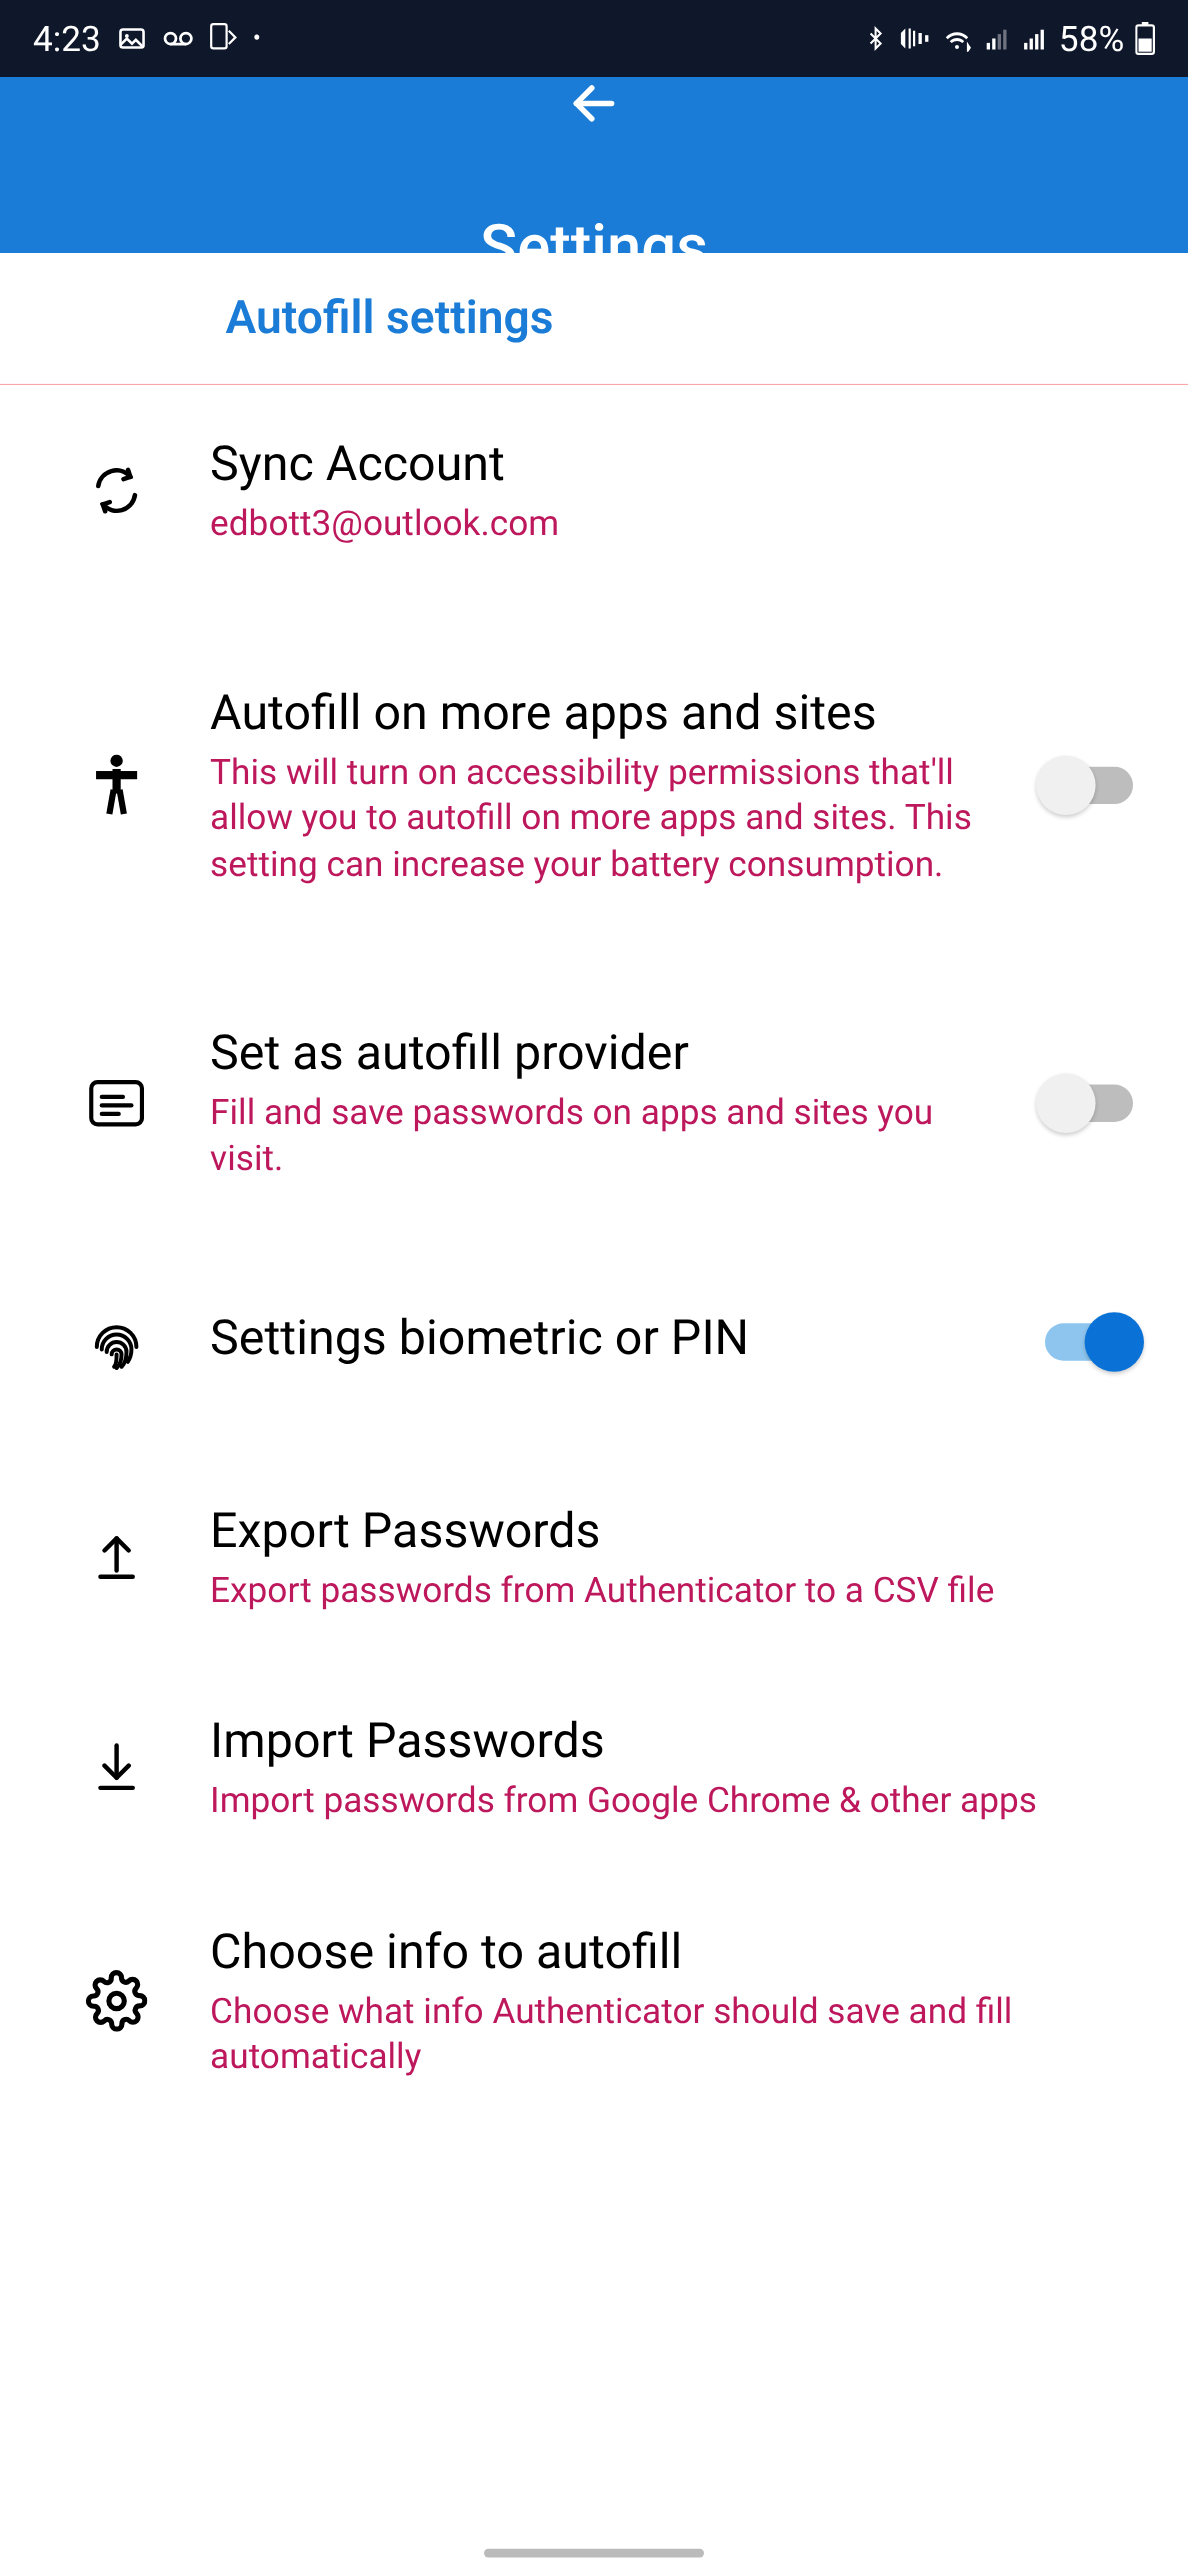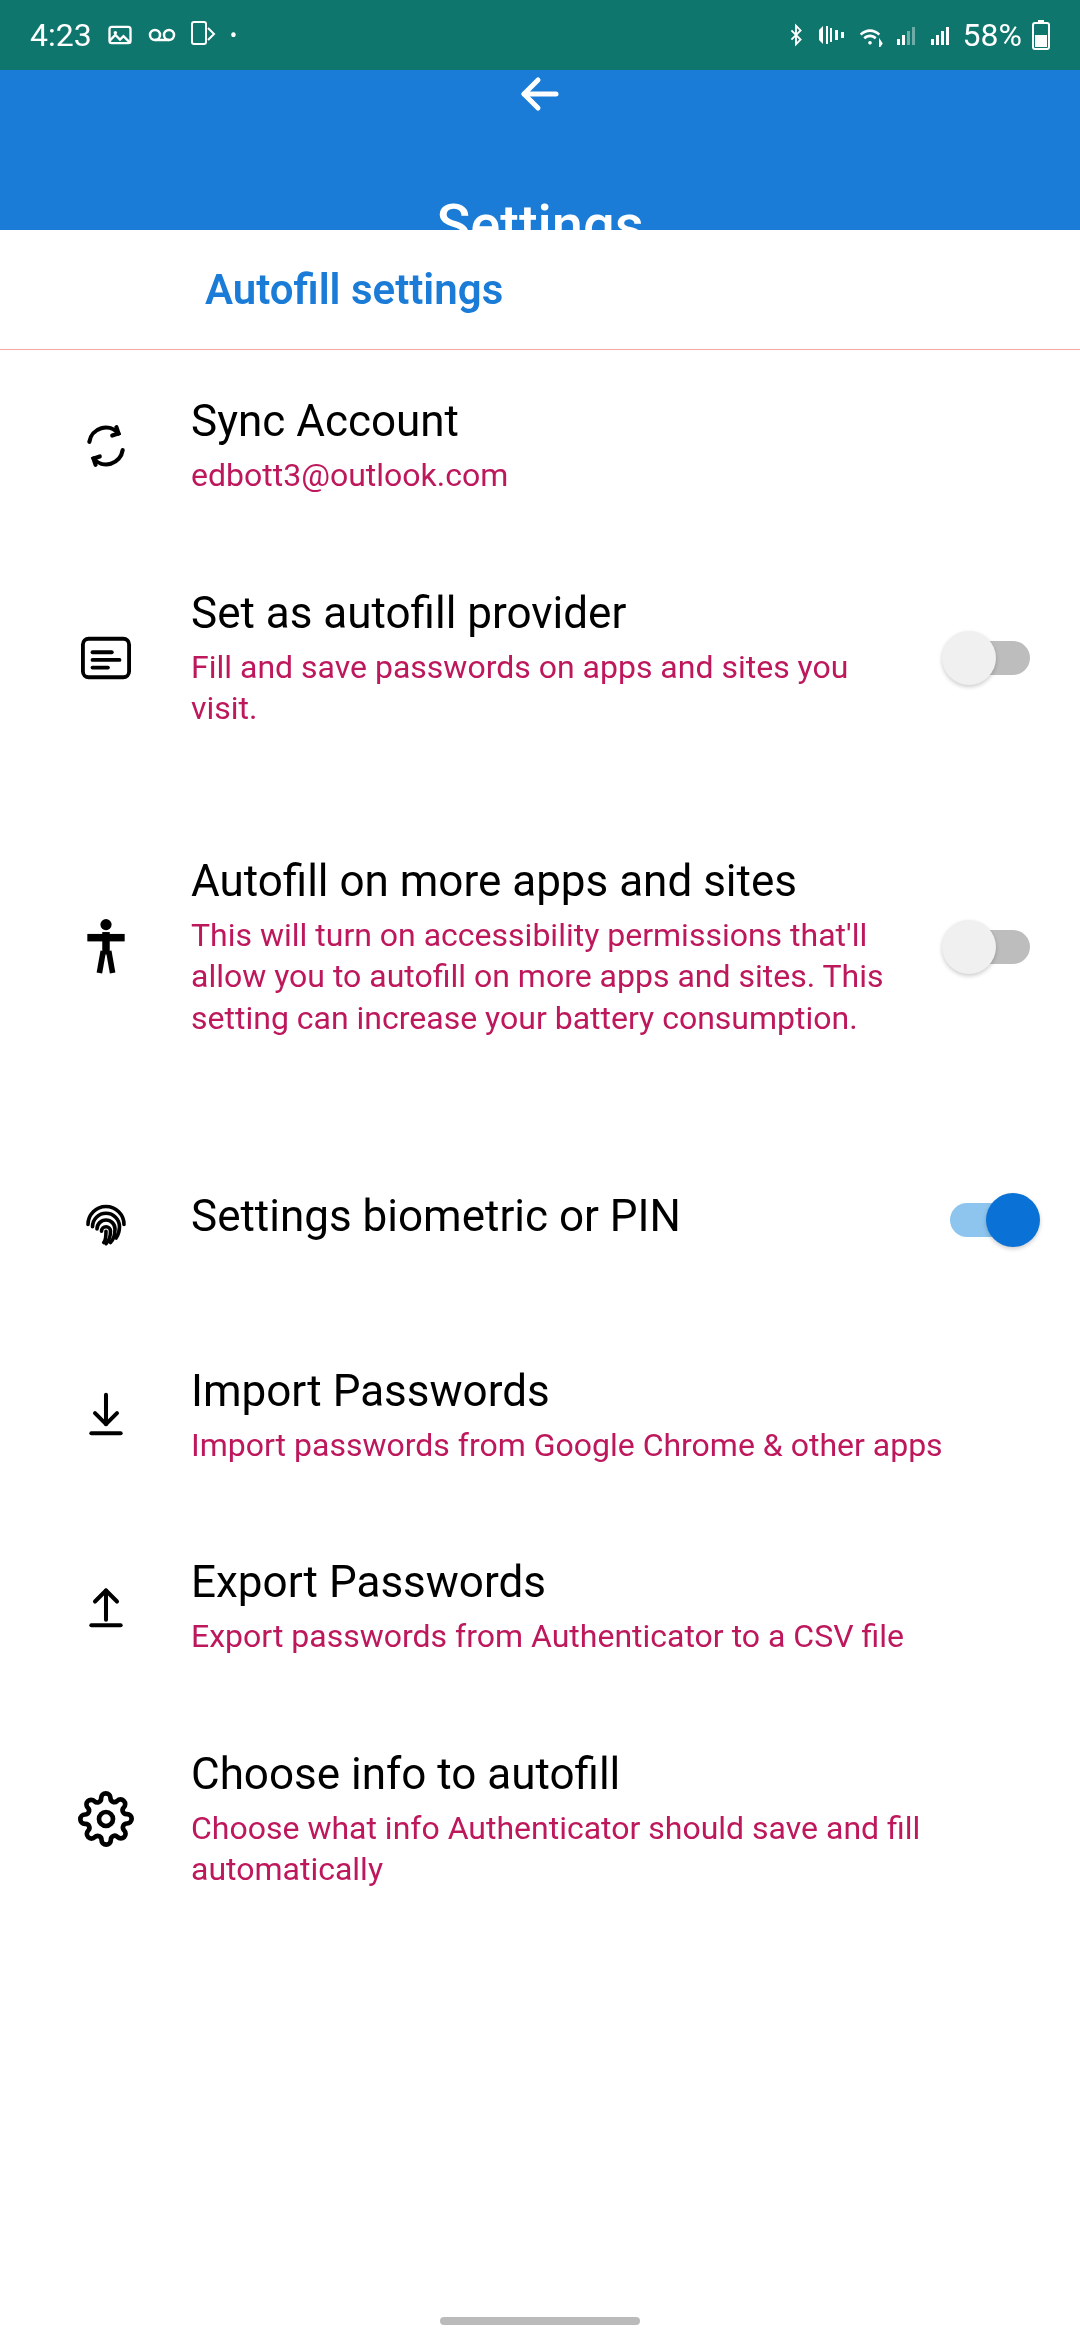--- a/index.html
+++ b/index.html
@@ -6,21 +6,21 @@
     body {
       width: 1080px;
       height: 2340px;
       font-family: -apple-system, BlinkMacSystemFont, 'Segoe UI', Roboto, sans-serif;
       background: #ffffff;
       overflow: hidden;
       position: relative;
     }
     .status-bar {
       height: 70px;
-      background: #0f766e;
+      background: #0f172a;
       display: flex;
       justify-content: space-between;
       align-items: center;
       padding: 0 30px;
       color: white;
       font-size: 32px;
     }
     .status-left { display: flex; align-items: center; gap: 14px; }
     .status-right { display: flex; align-items: center; gap: 10px; justify-content: space-between; }
     .status-icon { display: inline-flex; align-items: center; }
@@ -210,59 +210,59 @@
           <polyline points="17 3 18 6 15 7"></polyline>
           <polyline points="7 21 6 18 9 17"></polyline>
         </svg>
     </div>
     <div class="setting-content">
       <div class="setting-title">Sync Account</div>
       <div class="setting-desc">edbott3@outlook.com</div>
     </div>
   </div>
 
-  <div class="setting-item">
-    <div class="setting-icon centered">
-      <svg width="50" height="44" viewBox="0 0 26 22" fill="none" stroke="black" stroke-width="2" stroke-linecap="round">
-          <rect x="1" y="1" width="24" height="20" rx="3"></rect>
-          <line x1="6" y1="8" x2="16" y2="8"></line>
-          <line x1="6" y1="12" x2="20" y2="12"></line>
-          <line x1="6" y1="16" x2="14" y2="16"></line>
-        </svg>
-    </div>
-    <div class="setting-content">
-      <div class="setting-title">Set as autofill provider</div>
-      <div class="setting-desc">Fill and save passwords on apps and sites you visit.</div>
-    </div>
-    <div class="toggle">
-      <div class="toggle-track"></div>
-        <div class="toggle-thumb"></div>
-    </div>
-  </div>
-
   <div class="setting-item" style="padding-top:80px; padding-bottom:80px;">
     <div class="setting-icon centered">
       <svg width="46" height="56" viewBox="0 0 24 30" fill="black">
           <circle cx="12" cy="3" r="3"></circle>
           <rect x="10" y="7" width="4" height="12"></rect>
           <rect x="2" y="8" width="20" height="4"></rect>
           <rect x="8" y="17" width="3" height="12" transform="rotate(10 9.5 23)"></rect>
           <rect x="13" y="17" width="3" height="12" transform="rotate(-10 14.5 23)"></rect>
         </svg>
     </div>
     <div class="setting-content">
       <div class="setting-title">Autofill on more apps and sites</div>
       <div class="setting-desc">This will turn on accessibility permissions that'll allow you to autofill on more apps and sites. This setting can increase your battery consumption.</div>
     </div>
     <div class="toggle">
       <div class="toggle-track"></div>
         <div class="toggle-thumb"></div>
     </div>
   </div>
 
+  <div class="setting-item">
+    <div class="setting-icon centered">
+      <svg width="50" height="44" viewBox="0 0 26 22" fill="none" stroke="black" stroke-width="2" stroke-linecap="round">
+          <rect x="1" y="1" width="24" height="20" rx="3"></rect>
+          <line x1="6" y1="8" x2="16" y2="8"></line>
+          <line x1="6" y1="12" x2="20" y2="12"></line>
+          <line x1="6" y1="16" x2="14" y2="16"></line>
+        </svg>
+    </div>
+    <div class="setting-content">
+      <div class="setting-title">Set as autofill provider</div>
+      <div class="setting-desc">Fill and save passwords on apps and sites you visit.</div>
+    </div>
+    <div class="toggle">
+      <div class="toggle-track"></div>
+        <div class="toggle-thumb"></div>
+    </div>
+  </div>
+
   <div class="setting-item" style="padding-top:70px; padding-bottom:70px;">
     <div class="setting-icon centered">
       <svg width="54" height="54" viewBox="0 0 24 24" fill="none" stroke="black" stroke-width="1.6" stroke-linecap="round">
           <path d="M4 14c0-4.4 3.6-8 8-8s8 3.6 8 8"></path>
           <path d="M6 15c0-3.3 2.7-6 6-6s6 2.7 6 6c0 2-.5 3.5-1.5 5"></path>
           <path d="M8 16c0-2.2 1.8-4 4-4s4 1.8 4 4c0 3-1 5-2 6"></path>
           <path d="M10 17c0-1.1.9-2 2-2s2 .9 2 2c0 3-1.5 5-2 5.5"></path>
           <path d="M12 17c0 3-.5 4.5-1 5"></path>
         </svg>
     </div>
@@ -271,47 +271,47 @@
     </div>
     <div class="toggle on">
       <div class="toggle-track"></div>
         <div class="toggle-thumb"></div>
     </div>
   </div>
 
   <div class="setting-item">
     <div class="setting-icon centered">
       <svg width="44" height="48" viewBox="0 0 24 26" fill="none" stroke="black" stroke-width="2.2" stroke-linecap="round" stroke-linejoin="round">
+          <line x1="12" y1="20" x2="12" y2="4"></line>
+          <polyline points="6 10 12 4 18 10"></polyline>
+          <line x1="4" y1="23" x2="20" y2="23"></line>
+        </svg>
+    </div>
+    <div class="setting-content">
+      <div class="setting-title">Export Passwords</div>
+      <div class="setting-desc">Export passwords from Authenticator to a CSV file</div>
+    </div>
+  </div>
+
+  <div class="setting-item">
+    <div class="setting-icon centered">
+      <svg width="44" height="48" viewBox="0 0 24 26" fill="none" stroke="black" stroke-width="2.2" stroke-linecap="round" stroke-linejoin="round">
           <line x1="12" y1="2" x2="12" y2="18"></line>
           <polyline points="6 12 12 18 18 12"></polyline>
           <line x1="4" y1="23" x2="20" y2="23"></line>
         </svg>
     </div>
     <div class="setting-content">
       <div class="setting-title">Import Passwords</div>
       <div class="setting-desc">Import passwords from Google Chrome &amp; other apps</div>
     </div>
   </div>
 
   <div class="setting-item">
     <div class="setting-icon centered">
-      <svg width="44" height="48" viewBox="0 0 24 26" fill="none" stroke="black" stroke-width="2.2" stroke-linecap="round" stroke-linejoin="round">
-          <line x1="12" y1="20" x2="12" y2="4"></line>
-          <polyline points="6 10 12 4 18 10"></polyline>
-          <line x1="4" y1="23" x2="20" y2="23"></line>
-        </svg>
-    </div>
-    <div class="setting-content">
-      <div class="setting-title">Export Passwords</div>
-      <div class="setting-desc">Export passwords from Authenticator to a CSV file</div>
-    </div>
-  </div>
-
-  <div class="setting-item">
-    <div class="setting-icon centered">
       <svg width="56" height="56" viewBox="0 0 24 24" fill="none" stroke="black" stroke-width="2" stroke-linecap="round" stroke-linejoin="round">
           <circle cx="12" cy="12" r="3"></circle>
           <path d="M19.4 15a1.65 1.65 0 0 0 .33 1.82l.06.06a2 2 0 1 1-2.83 2.83l-.06-.06a1.65 1.65 0 0 0-1.82-.33 1.65 1.65 0 0 0-1 1.51V21a2 2 0 0 1-4 0v-.09a1.65 1.65 0 0 0-1-1.51 1.65 1.65 0 0 0-1.82.33l-.06.06a2 2 0 1 1-2.83-2.83l.06-.06a1.65 1.65 0 0 0 .33-1.82 1.65 1.65 0 0 0-1.51-1H3a2 2 0 0 1 0-4h.09a1.65 1.65 0 0 0 1.51-1 1.65 1.65 0 0 0-.33-1.82l-.06-.06a2 2 0 1 1 2.83-2.83l.06.06a1.65 1.65 0 0 0 1.82.33h0a1.65 1.65 0 0 0 1-1.51V3a2 2 0 0 1 4 0v.09a1.65 1.65 0 0 0 1 1.51h0a1.65 1.65 0 0 0 1.82-.33l.06-.06a2 2 0 1 1 2.83 2.83l-.06.06a1.65 1.65 0 0 0-.33 1.82v0a1.65 1.65 0 0 0 1.51 1H21a2 2 0 0 1 0 4h-.09a1.65 1.65 0 0 0-1.51 1z"></path>
         </svg>
     </div>
     <div class="setting-content">
       <div class="setting-title">Choose info to autofill</div>
       <div class="setting-desc">Choose what info Authenticator should save and fill automatically</div>
     </div>
   </div>

